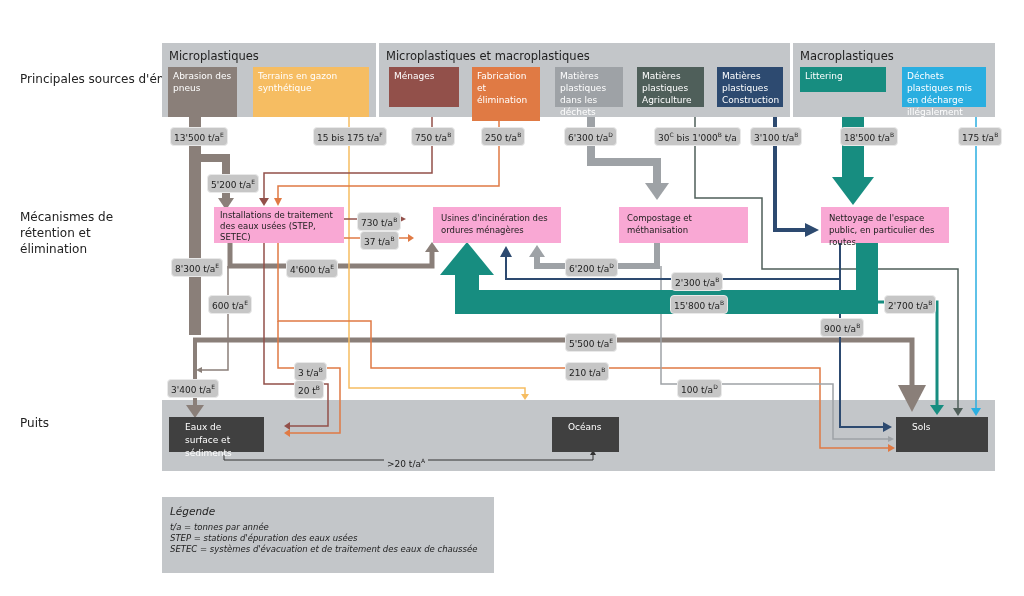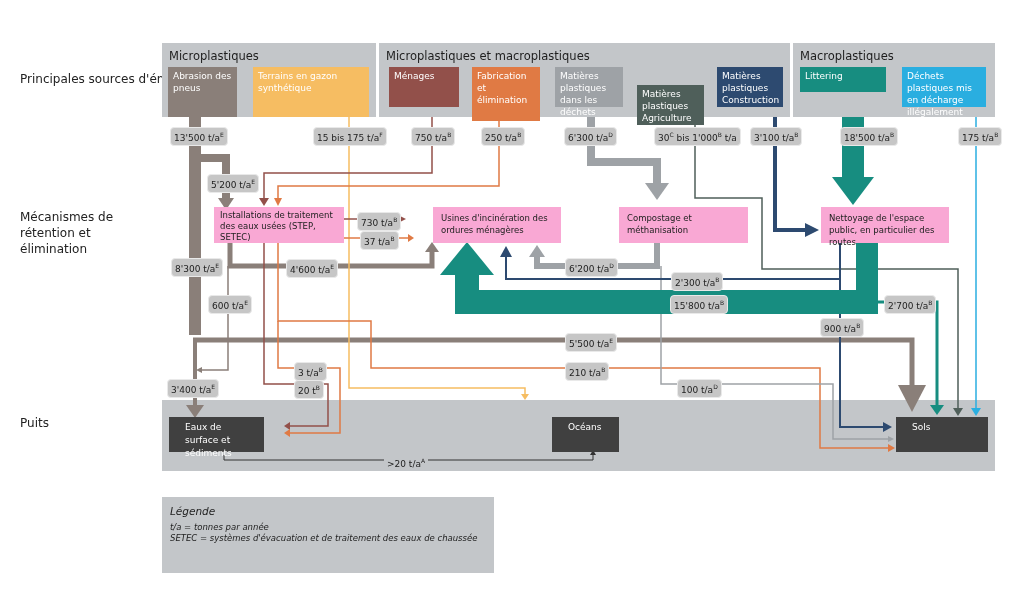--- a/index.html
+++ b/index.html
@@ -119,21 +119,21 @@
 
   <path d="M224,455 V460 H593 V453" stroke="#333" stroke-width="1" fill="none"></path>
   <polygon points="590,455 596,455 593,450" fill="#333"></polygon>
 </svg>
 
 <div class="src" style="left:168px; top:67px; width:69px; height:50px; background:#8a7f79;">Abrasion des pneus</div>
 <div class="src" style="left:253px; top:67px; width:116px; height:50px; background:#f6bd62;">Terrains en gazon synthétique</div>
 <div class="src" style="left:389px; top:67px; width:70px; height:40px; background:#92504a;">Ménages</div>
 <div class="src" style="left:472px; top:67px; width:68px; height:54px; background:#e07a44;">Fabrication et élimination</div>
 <div class="src" style="left:555px; top:67px; width:68px; height:40px; background:#9ea2a6;">Matières plastiques dans les déchets verts</div>
-<div class="src" style="left:637px; top:85px; width:67px; height:40px; background:#4f5f5a;">Matières plastiques Agriculture</div>
+<div class="src" style="left:637px; top:67px; width:67px; height:40px; background:#4f5f5a;">Matières plastiques Agriculture</div>
 <div class="src" style="left:717px; top:67px; width:66px; height:40px; background:#2d4a70;">Matières plastiques Construction</div>
 <div class="src" style="left:800px; top:67px; width:86px; height:25px; background:#178d80;">Littering</div>
 <div class="src" style="left:902px; top:67px; width:84px; height:40px; background:#2aaee0;">Déchets plastiques mis en décharge illégalement</div>
 
 <div class="mech" style="left:214px; top:207px; width:130px; height:36px; font-size:8.5px; line-height:11px; padding:3px 6px;">Installations de traitement des eaux usées (STEP, SETEC)</div>
 <div class="mech" style="left:417px; top:207px; width:128px; height:36px; font-size:8.5px; line-height:12px;margin-left:16px;">Usines d'incinération des ordures ménagères</div>
 <div class="mech" style="left:619px; top:207px; width:129px; height:36px; font-size:8.5px; line-height:12px;">Compostage et méthanisation</div>
 <div class="mech" style="left:821px; top:207px; width:128px; height:36px; font-size:8.5px; line-height:12px;">Nettoyage de l'espace public, en particulier des routes</div>
 
 <div class="sink" style="left:169px; top:417px; width:95px; height:35px;">Eaux de surface et sédiments</div>
@@ -165,14 +165,15 @@
 <div class="lbl" style="left:294px; top:362px;"><span>3 t/a</span><sup>B</sup></div>
 <div class="lbl" style="left:565px; top:362px;"><span>210 t/a</span><sup>B</sup></div>
 <div class="lbl" style="left:167px; top:379px;"><span>3'400 t/a</span><sup>E</sup></div>
 <div class="lbl" style="left:294px; top:380px;"><span>20 t</span><sup>B</sup></div>
 <div class="lbl" style="left:677px; top:379px;"><span>100 t/a</span><sup>D</sup></div>
 <div class="lbl" style="left:384px; top:454px; background:#c3c6c9; border:none;"><span>&gt;20 t/a</span><sup>A</sup></div>
 
 <div class="legend">
   <div class="lt">Légende</div>
   <div class="li">t/a = tonnes par année</div>
+  <div class="li">STEP = stations d'épuration des eaux usées</div>
   <div class="li">SETEC = systèmes d'évacuation et de traitement des eaux de chaussée</div>
 </div>
 
 </body></html>

